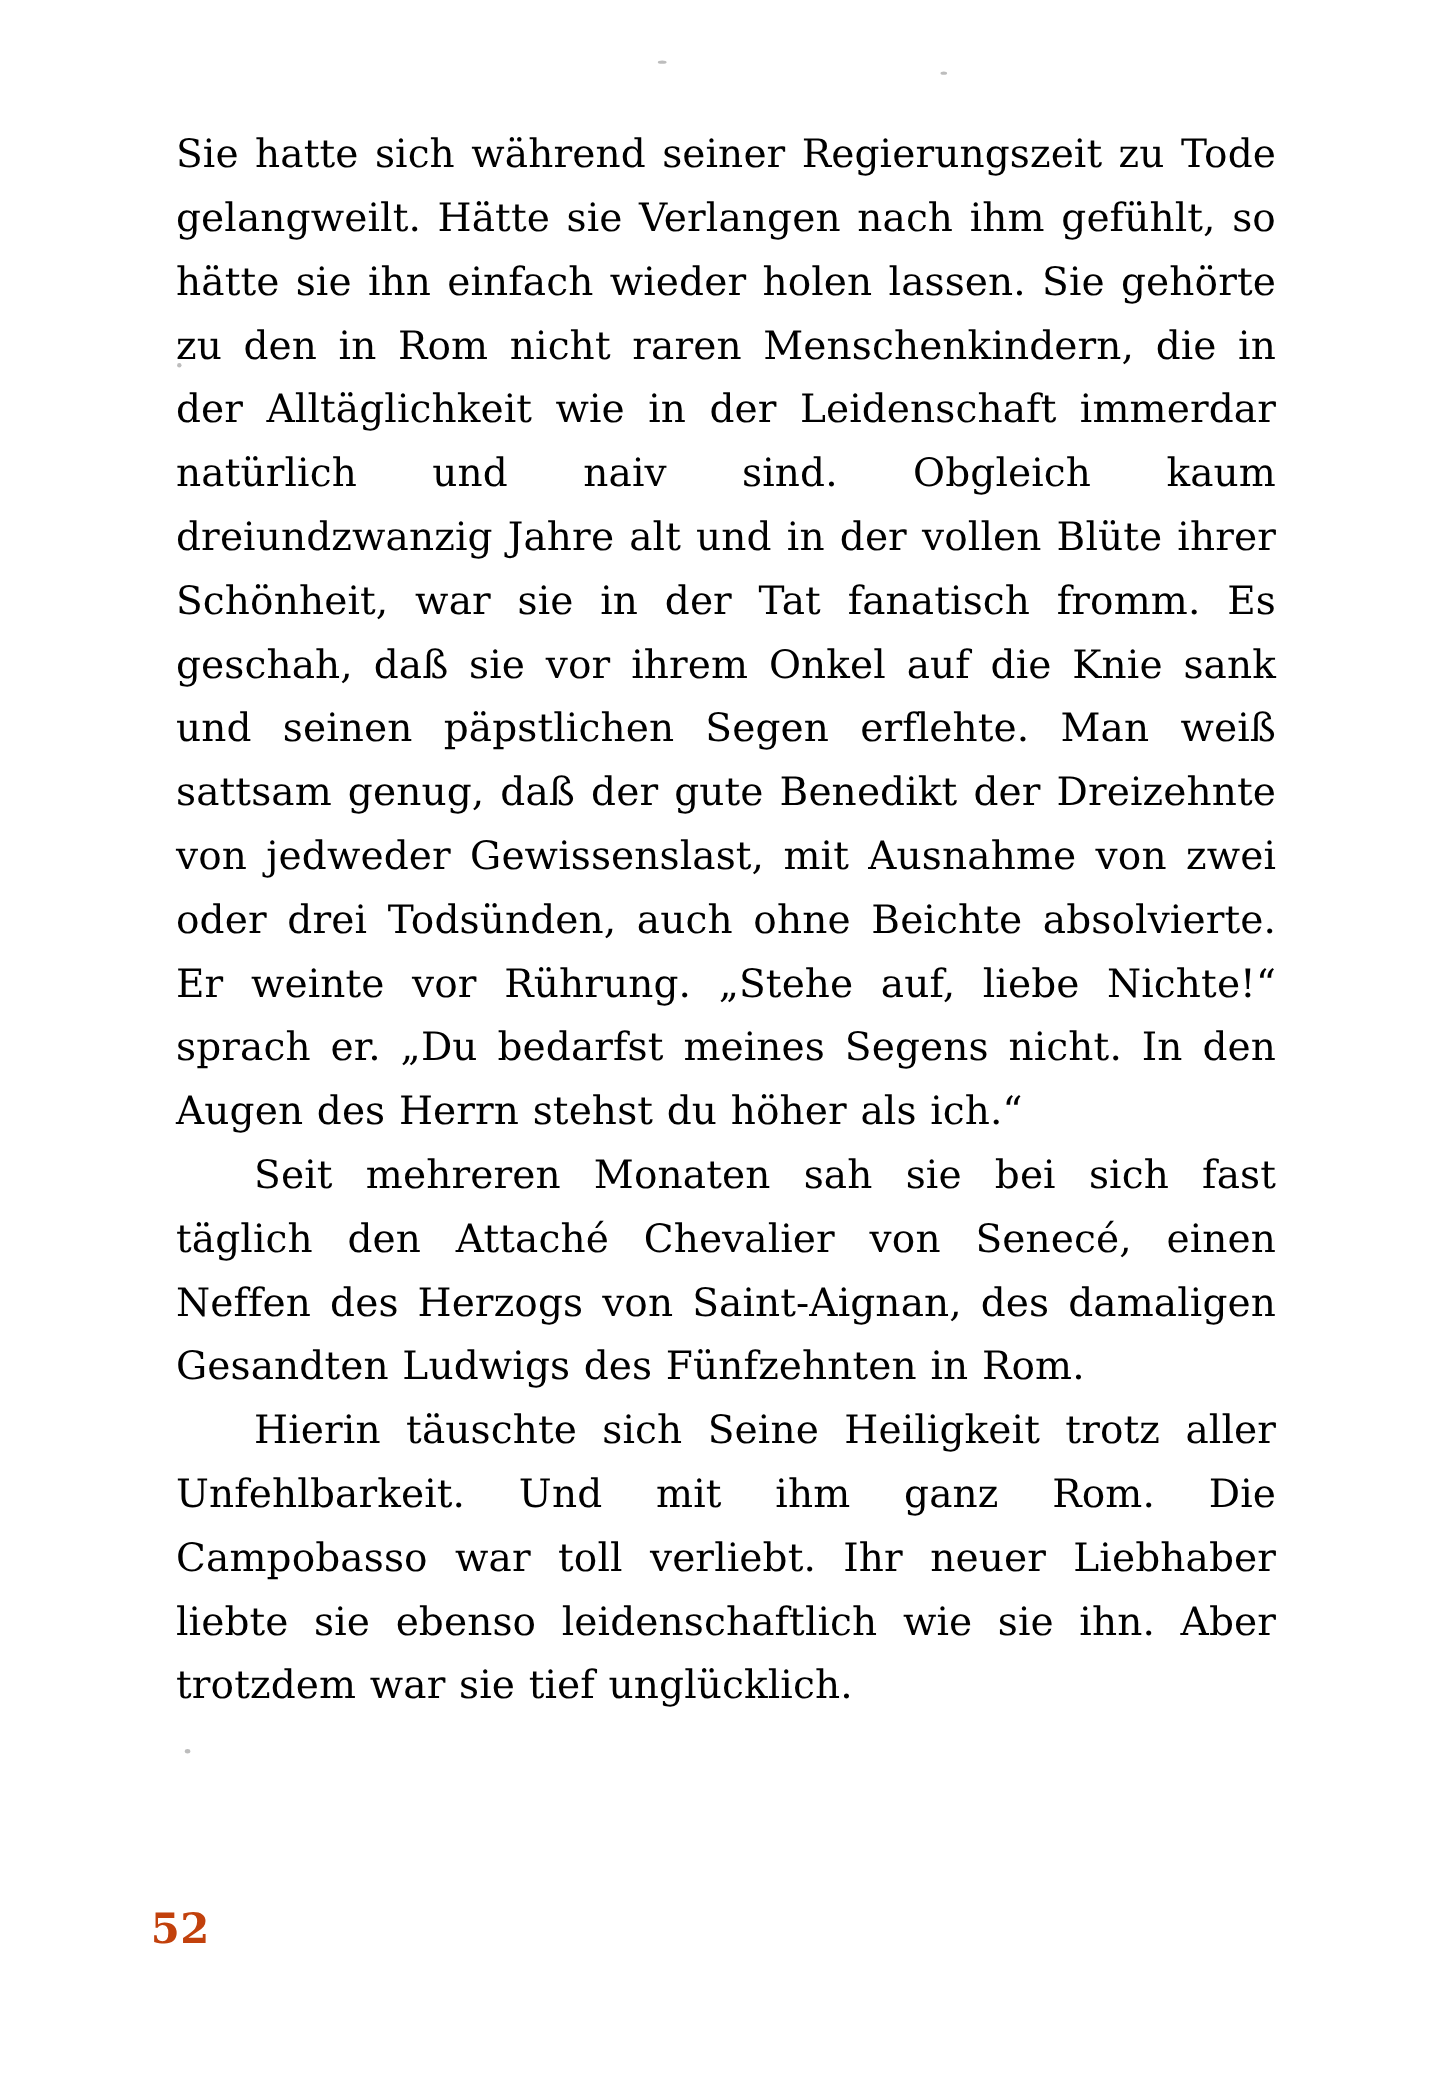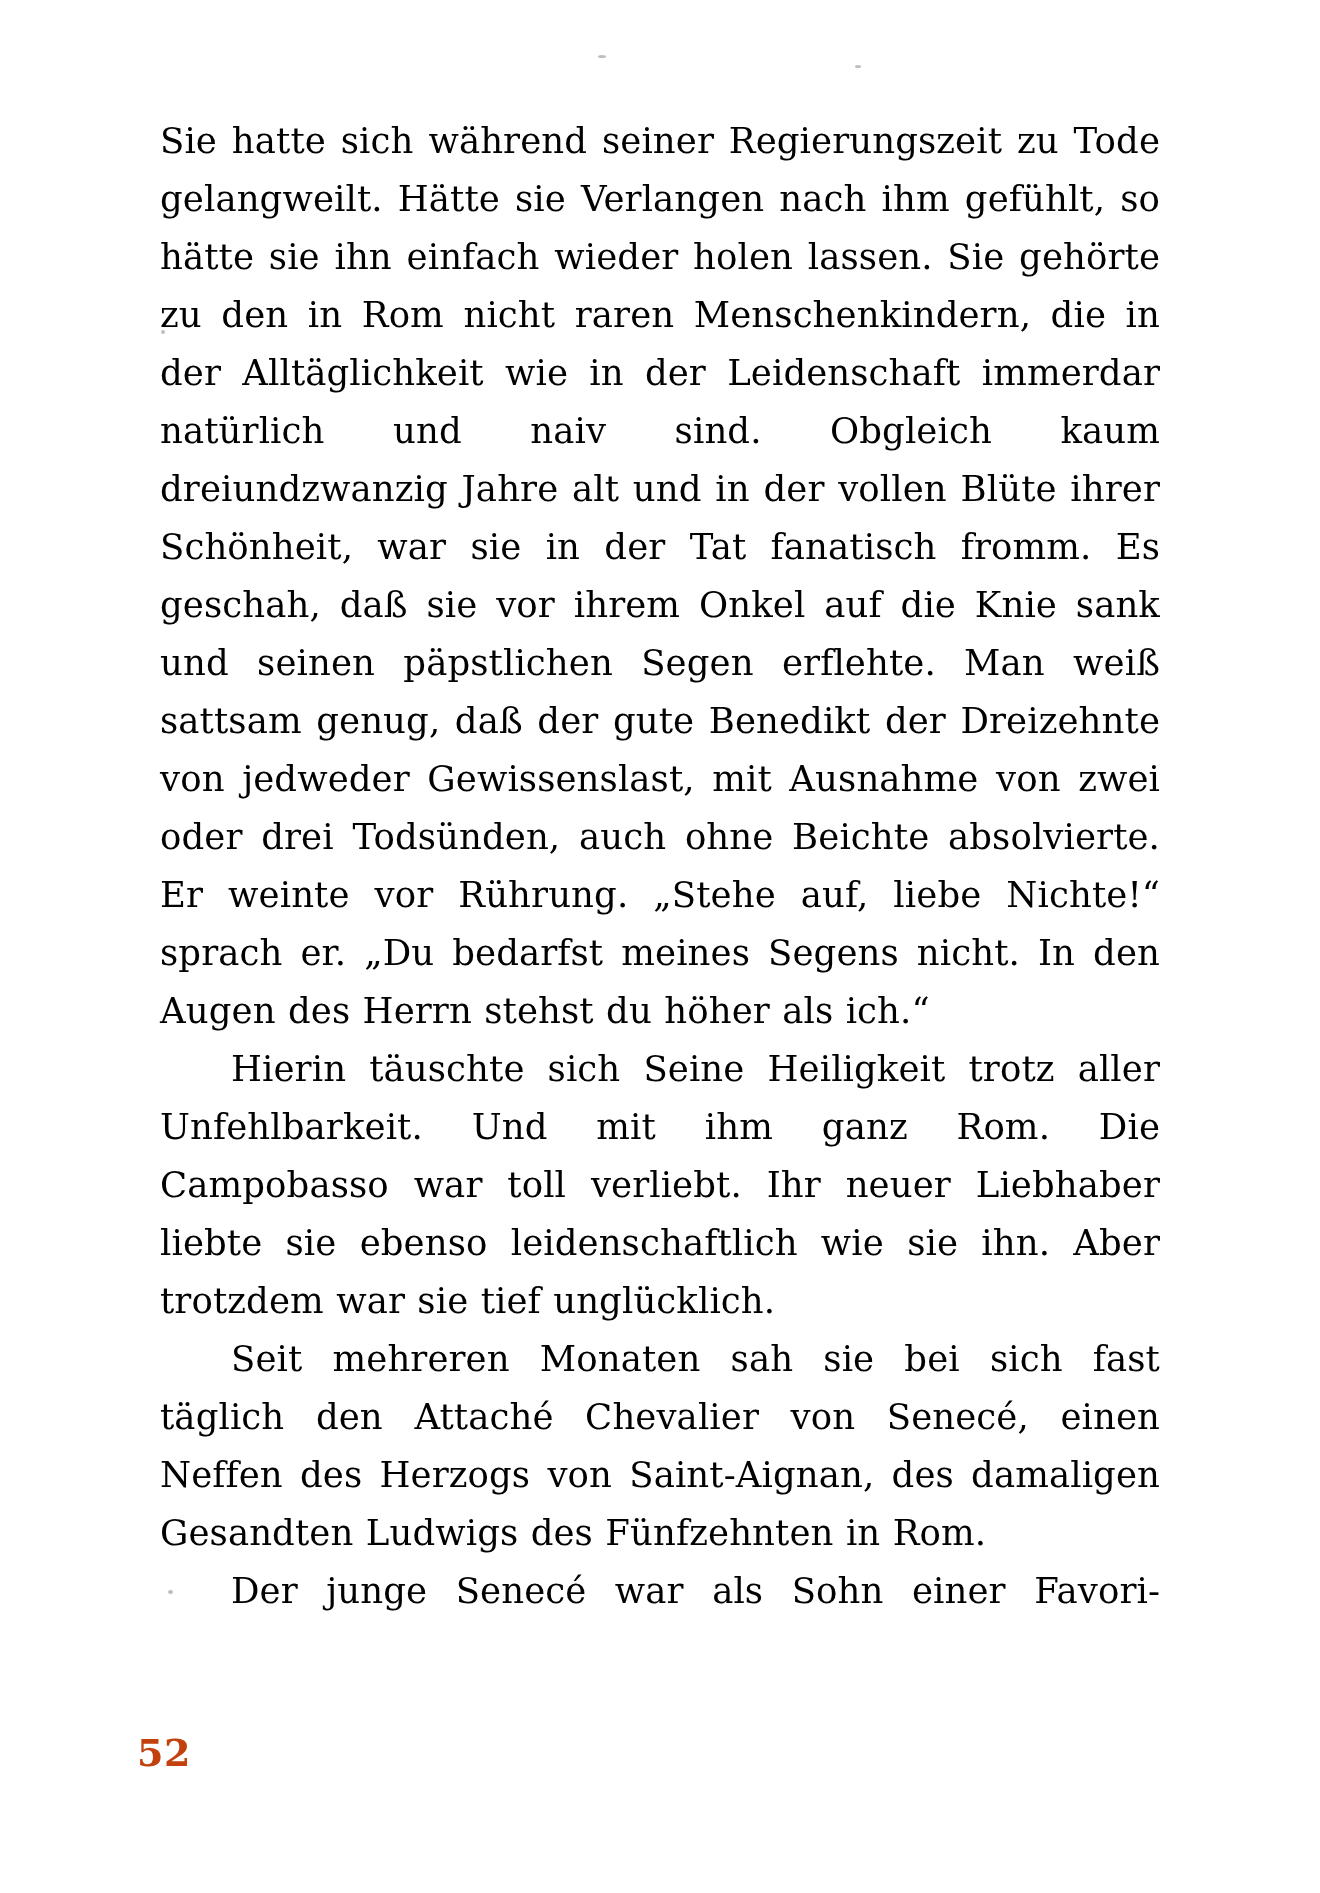--- a/index.html
+++ b/index.html
@@ -86,20 +86,19 @@
 
 <div id="page">
 
   <span class="speck s1"></span>
   <span class="speck s2"></span>
   <span class="speck s3"></span>
   <span class="speck s4"></span>
 
   <div id="textblock">
     <p class="para">Sie hatte sich während seiner Regierungszeit zu Tode gelangweilt. Hätte sie Verlangen nach ihm gefühlt, so hätte sie ihn einfach wieder holen lassen. Sie gehörte zu den in Rom nicht raren Menschenkindern, die in der Alltäglichkeit wie in der Leidenschaft immerdar natürlich und naiv sind. Obgleich kaum dreiundzwanzig Jahre alt und in der vollen Blüte ihrer Schönheit, war sie in der Tat fanatisch fromm. Es geschah, daß sie vor ihrem Onkel auf die Knie sank und seinen päpstlichen Segen erflehte. Man weiß sattsam genug, daß der gute Benedikt der Dreizehnte von jedweder Gewissenslast, mit Ausnahme von zwei oder drei Todsünden, auch ohne Beichte absolvierte. Er weinte vor Rührung. „Stehe auf, liebe Nichte!“ sprach er. „Du bedarfst meines Segens nicht. In den Augen des Herrn stehst du höher als ich.“</p>
+    <p class="para">Seit mehreren Monaten sah sie bei sich fast täglich den Attaché Chevalier von Senecé, einen Neffen des Herzogs von Saint-Aignan, des damaligen Gesandten Ludwigs des Fünfzehnten in Rom.</p>
     <p class="para">Hierin täuschte sich Seine Heiligkeit trotz aller Unfehlbarkeit. Und mit ihm ganz Rom. Die Campobasso war toll verliebt. Ihr neuer Liebhaber liebte sie ebenso leidenschaftlich wie sie ihn. Aber trotzdem war sie tief unglücklich.</p>
-    <p class="para">Seit mehreren Monaten sah sie bei sich fast täglich den Attaché Chevalier von Senecé, einen Neffen des Herzogs von Saint-Aignan, des damaligen Gesandten Ludwigs des Fünfzehnten in Rom.</p>
-    <p class="para lastline">Der junge Senecé war als Sohn einer Favori-</p>
   </div>
 
   <div id="folio">52</div>
 
 </div>
 
 </body></html>

